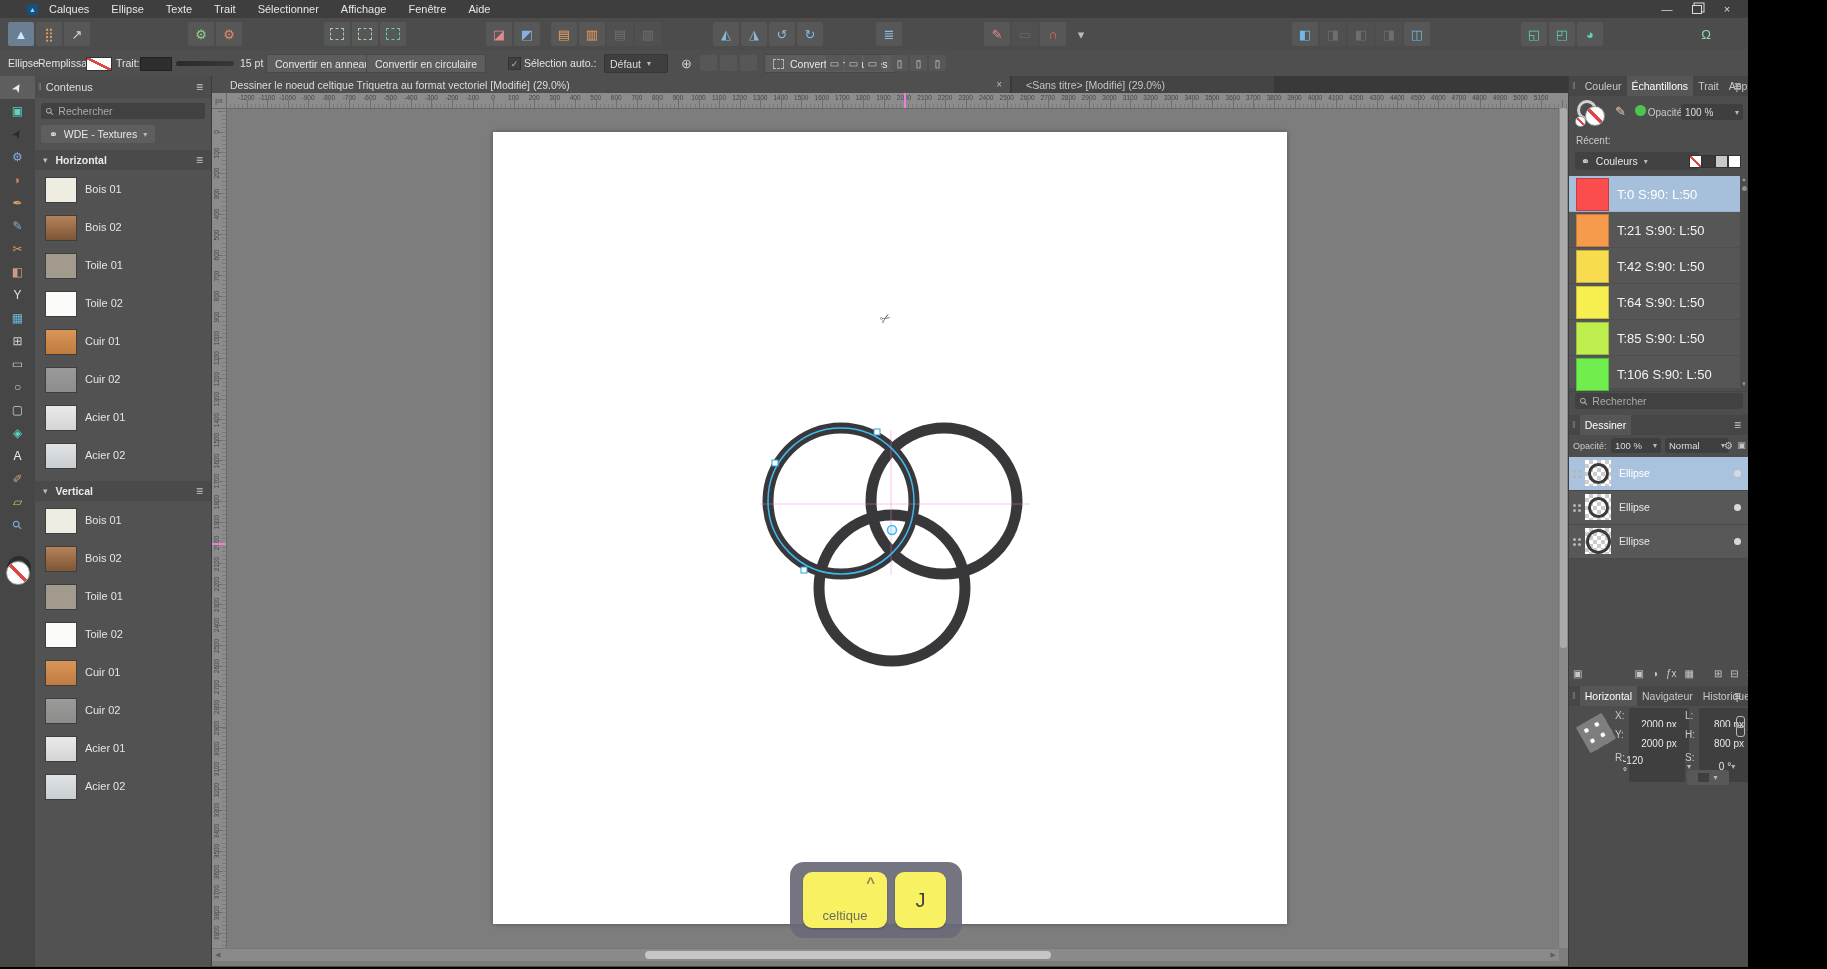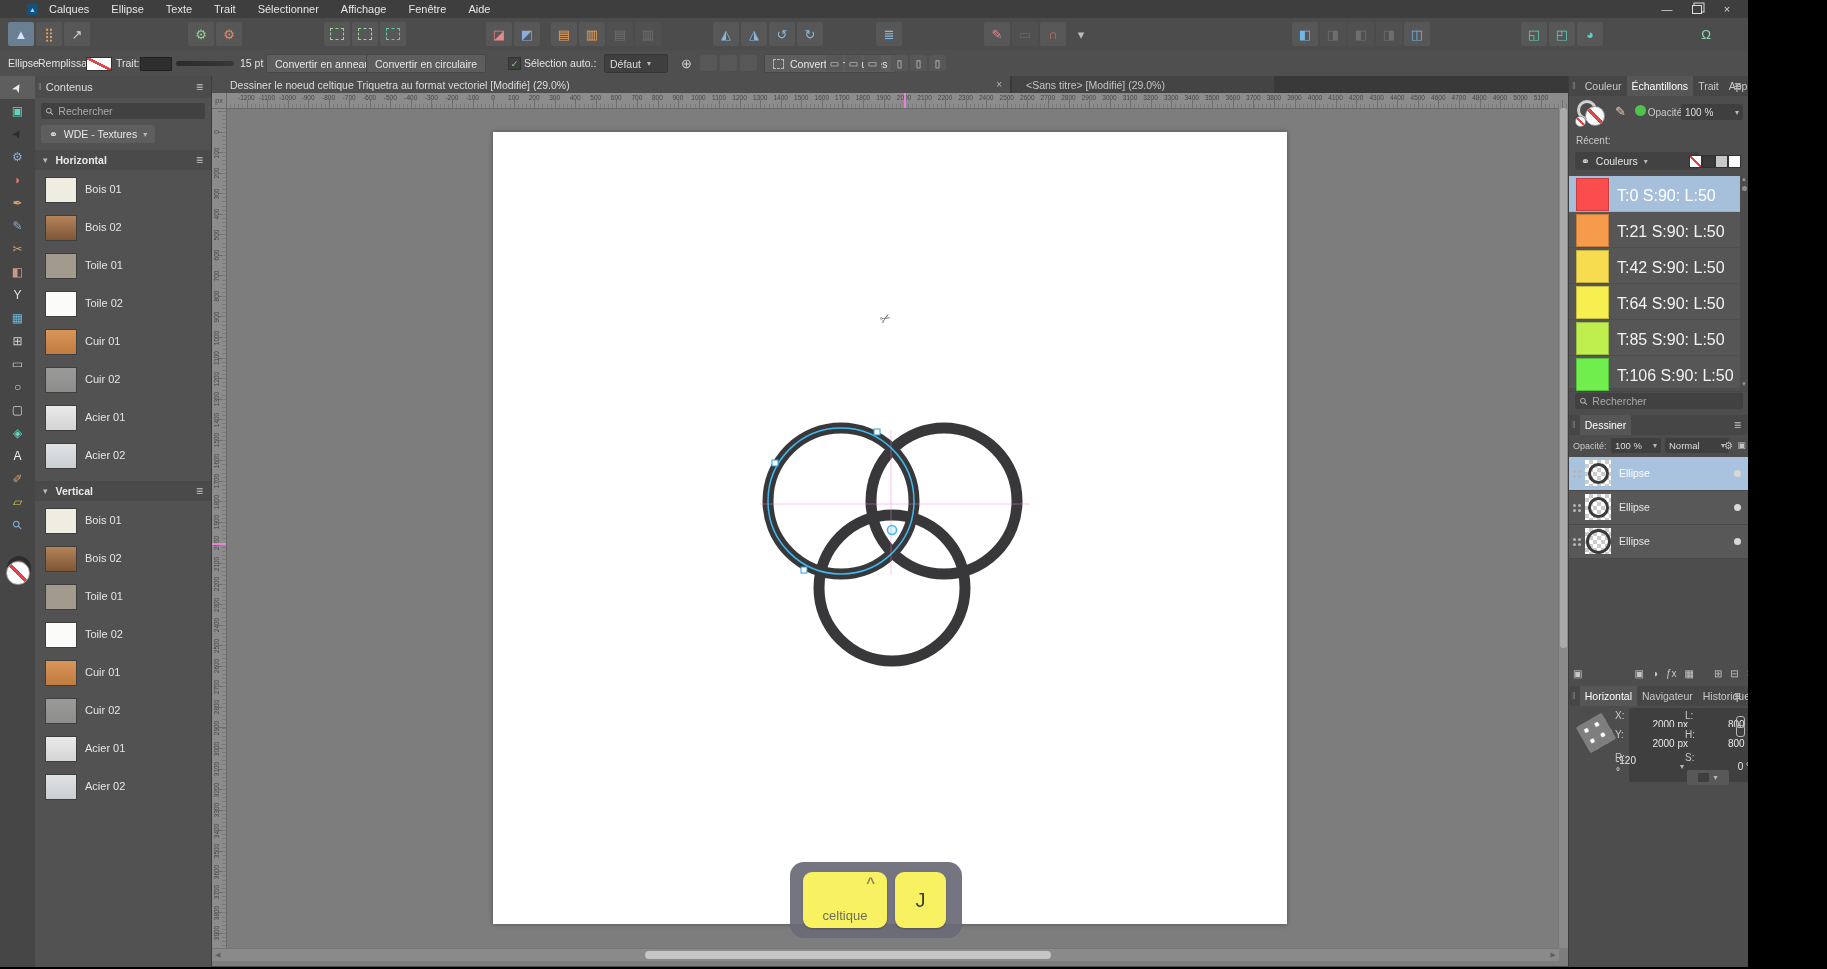--- a/index.html
+++ b/index.html
@@ -98,21 +98,21 @@
   .opacity-dd{position:absolute;right:6px;top:8px;width:54px;height:16px;background:#3f3f3f;border-radius:2px;display:flex;align-items:center;justify-content:space-between;padding:0 4px;font-size:10px;color:#ddd;}
   .plabel{font-size:10px;color:#c9c9c9;}
   #recent-row{position:relative;height:16px;margin-top:3px;}
   #couleurs-row{position:relative;height:22px;margin-top:2px;}
   #couleurs-pill{position:absolute;left:6px;top:1px;width:112px;height:18px;background:#424242;border-radius:3px;display:flex;align-items:center;padding:0 6px;gap:6px;font-size:10.5px;color:#e5e5e5;}
   .miniswatch{position:absolute;top:4px;width:11px;height:11px;border:1px solid #333;}
   #swatch-list{position:relative;margin-top:3px;height:212px;background:#565656;}
   .sw-row{height:35px;position:relative;border-bottom:1px solid rgba(0,0,0,.07);}
   .sw-row.selected{background:#a6c0dc;}
   .sw-thumb{position:absolute;left:7px;top:2px;width:31px;height:31px;border:1px solid rgba(0,0,0,.2);}
-  .sw-label{position:absolute;left:48px;top:11px;font-size:16px;color:#f2f2f2;}
+  .sw-label{position:absolute;left:48px;top:11px;font-size:13px;color:#f2f2f2;}
   .sw-row.selected .sw-label{color:#fff;}
   #sw-scroll{position:absolute;right:1px;top:0;width:8px;height:100%;background:#4c4c4c;font-size:6px;color:#999;text-align:center;}
   #sw-scroll .dot{width:5px;height:5px;border-radius:50%;background:#8e8e8e;margin:4px auto;}
   
   #layers-opacity{position:relative;height:22px;background:#4d4d4d;}
   .ldd{position:absolute;top:3px;height:15px;background:#3f3f3f;border-radius:2px;display:flex;align-items:center;justify-content:space-between;padding:0 4px;font-size:9.5px;color:#ddd;}
   #layer-list{position:relative;}
   .layer-row{height:33px;position:relative;background:#585858;border-bottom:1px solid #494949;}
   .layer-row.selected{background:#a9c3de;}
   .ldots{position:absolute;left:4px;top:13px;width:3px;height:3px;border-radius:50%;background:#b5b5b5;box-shadow:5px 0 0 #b5b5b5,0 5px 0 #b5b5b5,5px 5px 0 #b5b5b5;}
@@ -122,21 +122,21 @@
   .llabel{position:absolute;left:50px;top:10px;font-size:10.5px;color:#e8e8e8;}
   .layer-row.selected .llabel{color:#fff;}
   .lvis{position:absolute;right:8px;top:13px;width:7px;height:7px;border-radius:50%;background:#d8d8d8;}
   #layer-strip{position:absolute;left:0;right:0;top:588px;height:18px;display:flex;align-items:center;font-size:10px;color:#c6c6c6;}
   #layer-strip span{margin:0 4px;}
   
   #tf-tabs{position:absolute;left:0;right:0;top:610px;}
   #tf-body{position:absolute;left:0;right:0;top:628px;height:100px;}
   #anchor{position:absolute;left:12px;top:14px;width:30px;height:30px;transform:rotate(-30deg);background:#7e7e7e;background-image:radial-gradient(#fff 2px,transparent 2.6px);background-size:12px 12px;background-position:2px 2px;border-radius:2px;}
   .tf-label{position:absolute;font-size:10px;color:#c9c9c9;}
-  .tf-input{position:absolute;height:32px;background:#3f3f3f;border-radius:2px;font-size:10px;color:#e8e8e8;display:flex;align-items:center;padding:0 15px;justify-content:flex-end;}
+  .tf-input{position:absolute;height:32px;background:#3f3f3f;border-radius:2px;font-size:10px;color:#e8e8e8;display:flex;align-items:center;padding:0 8px;justify-content:center;}
   #chain{position:absolute;right:4px;top:12px;width:10px;height:26px;}
   #chain i{position:absolute;left:1px;width:7px;height:10px;border:1.5px solid #b9b9b9;border-radius:3px;}
   #chain i:last-child{top:9px;}
   #tf-minibtn{position:absolute;left:118px;top:66px;width:42px;height:15px;background:#585858;border-radius:2px;display:flex;align-items:center;justify-content:center;gap:4px;font-size:8px;color:#ccc;}
   #tf-minibtn b{width:11px;height:9px;background:#3f3f3f;display:inline-block;}
   .chev{font-size:8px;color:#b9b9b9;}
 </style>
 </head>
 <body>
 

